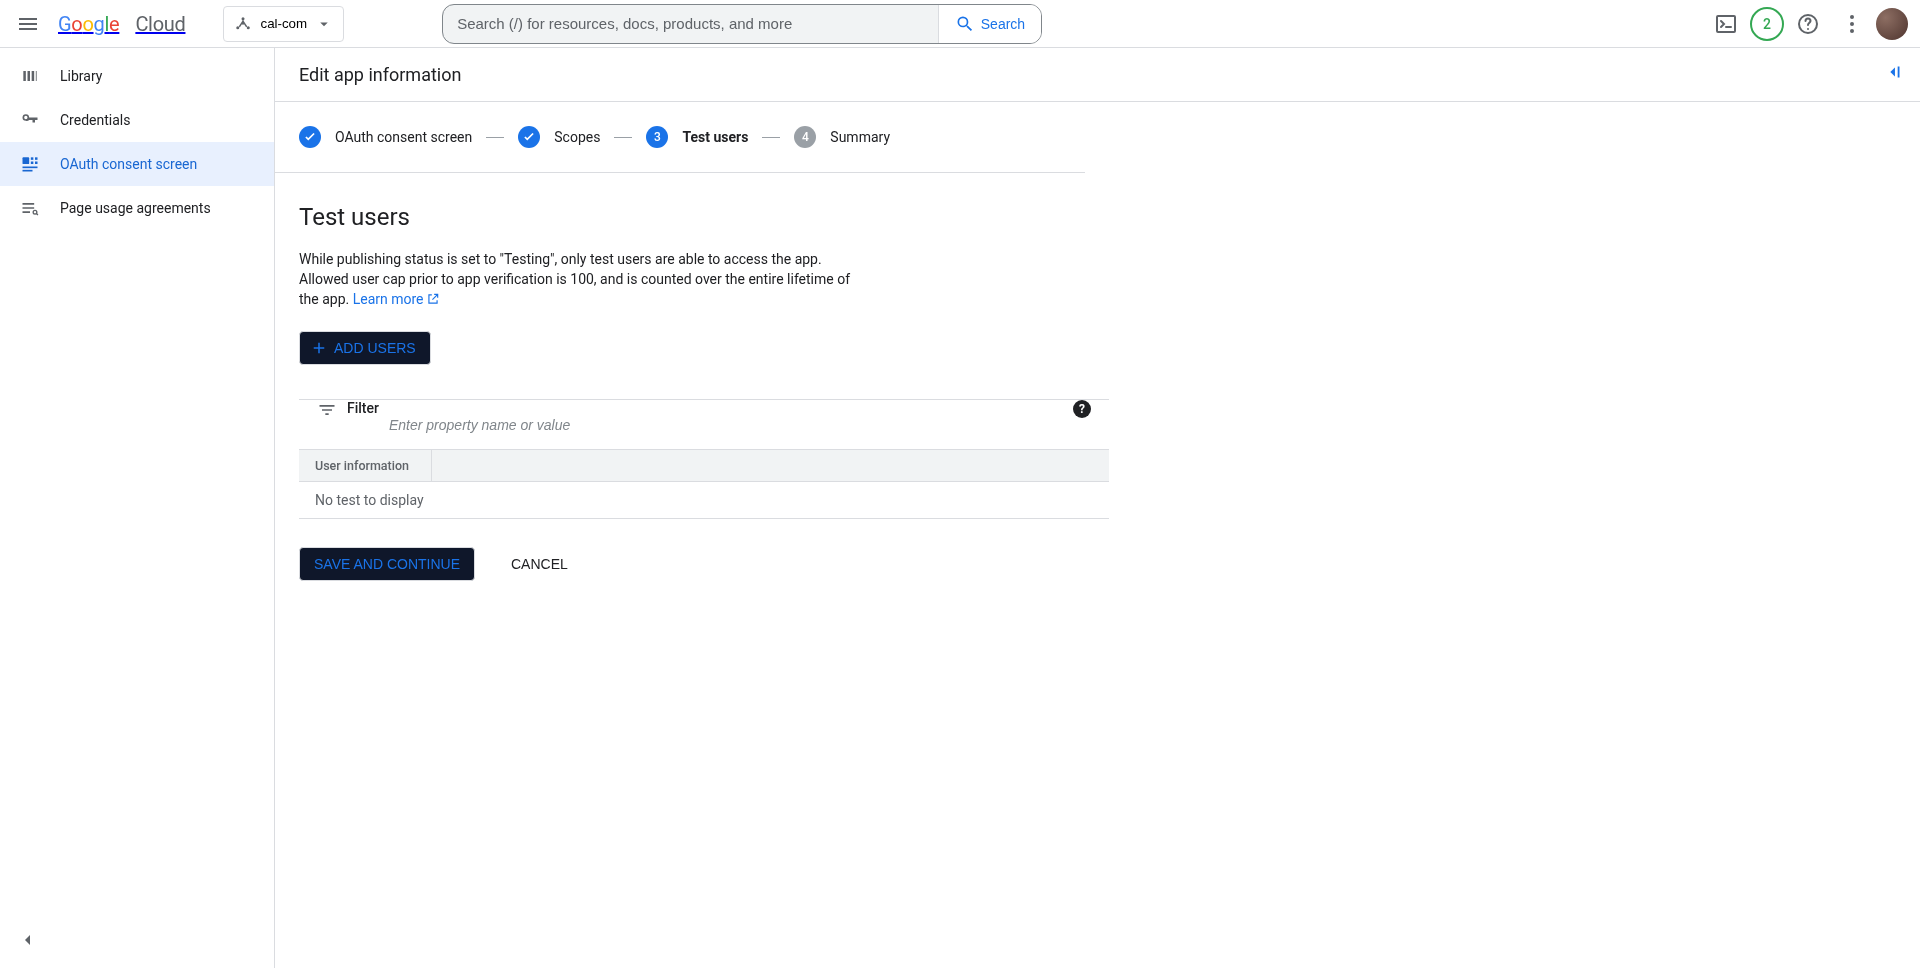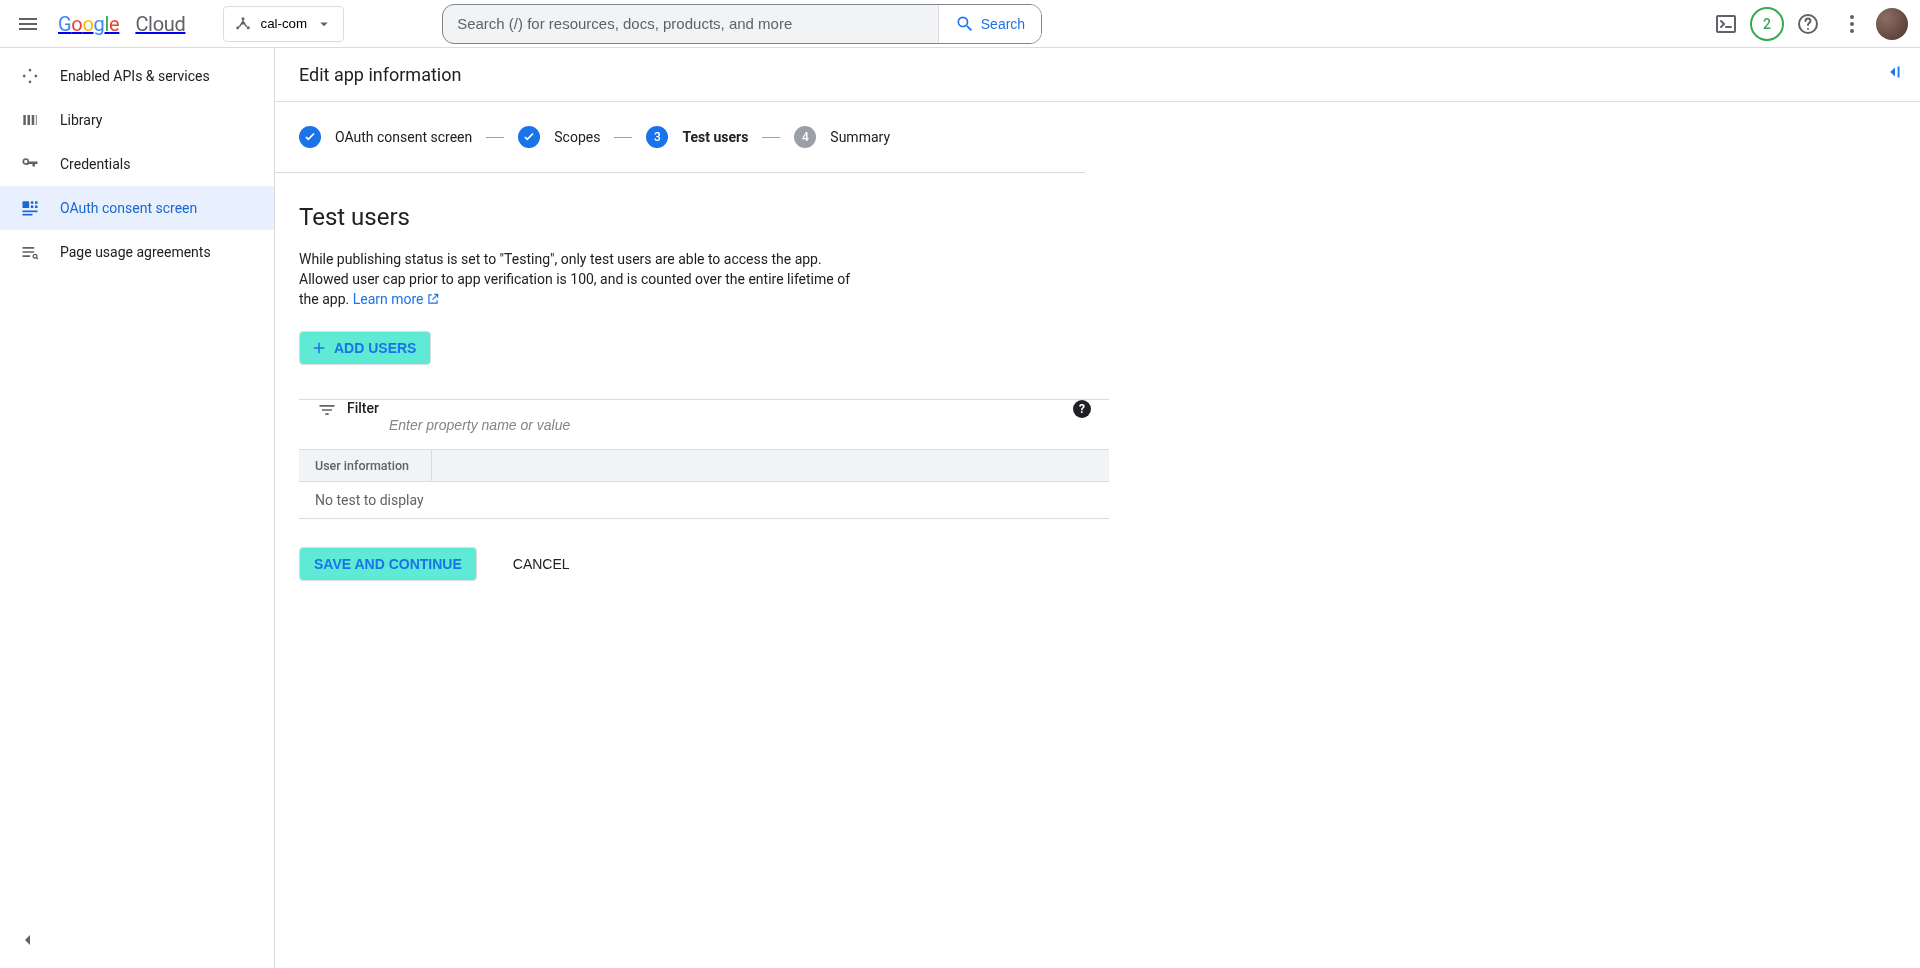--- a/index.html
+++ b/index.html
@@ -53,21 +53,21 @@
   .step.current .step-label { font-weight:700; }
   .step-sep { width:18px; height:1px; background:#9aa0a6; }
 
   
   .content { padding: 20px 24px; max-width: 858px; }
   .section-title { font-size:24px; font-weight:400; margin-top:10px; margin-bottom:18px; }
   .desc { font-size:14px; line-height:20px; color:#202124; max-width:560px; margin-bottom:22px; }
   .desc a { color:#1a73e8; text-decoration:none; }
   .ext-icon { width:14px; height:14px; vertical-align:-2px; color:#1a73e8; margin-left:2px; }
 
-  .outlined-btn { height:34px; border:1px solid #dadce0; border-radius:4px; background:#5eead4; color:#1a73e8; font-weight:700; font-size:14px; padding:0 14px 0 10px; display:inline-flex; align-items:center; gap:6px; cursor:pointer; }
+  .outlined-btn { height:34px; border:1px solid #dadce0; border-radius:4px; background:#0f172a; color:#1a73e8; font-weight:400; font-size:14px; padding:0 14px 0 10px; display:inline-flex; align-items:center; gap:6px; cursor:pointer; }
   .outlined-btn svg { width:18px; height:18px; }
 
   .filter-bar { margin-top:34px; border-top:1px solid #dadce0; height:50px; display:flex; gap:10px; padding:0 18px; }
   .filter-bar svg.flt { width:20px; height:20px; color:#5f6368; }
   .filter-bar .lbl { font-weight:500; }
   .filter-input { flex:1; border:none; outline:none; font-size:14px; color:#202124; background:transparent;font-style:italic; }
   .filter-input::placeholder { color:#80868b; }
   .help-dot { width:18px; height:18px; border-radius:50%; background:#202124; color:#fff; display:inline-flex; align-items:center; justify-content:center; font-size:12px; font-weight:700; cursor:pointer; }
 
   .table-head { background:#f1f3f4; border-top:1px solid #dadce0; border-bottom:1px solid #dadce0; display:flex; }
@@ -144,26 +144,20 @@
     <span class="avatar"></span>
   </div>
 </div>
 
 <div class="layout">
 
   <nav class="sidebar">
     <ul class="nav-list">
       <li class="nav-item">
         <svg viewBox="0 0 24 24" fill="currentColor">
-            <path d="M12 3l2 2-2 2-2-2zM5 10l2 2-2 2-2-2zM19 10l2 2-2 2-2-2zM12 17l2 2-2 2-2-2z"></path>
-          </svg>
-        <span>Enabled APIs &amp; services</span>
-      </li>
-      <li class="nav-item">
-        <svg viewBox="0 0 24 24" fill="currentColor">
             <path d="M4 6h3v12H4zM9 6h3v12H9zM14 6h3v12h-3zM19 6h1v12h-1z"></path>
           </svg>
         <span>Library</span>
       </li>
       <li class="nav-item">
         <svg viewBox="0 0 24 24" fill="currentColor">
             <path d="M7 13a4 4 0 114-4h10v3h-3v3h-3v-3h-4a4 4 0 01-4 1zM7 7a2 2 0 100 4 2 2 0 000-4z"></path>
           </svg>
         <span>Credentials</span>
       </li>

